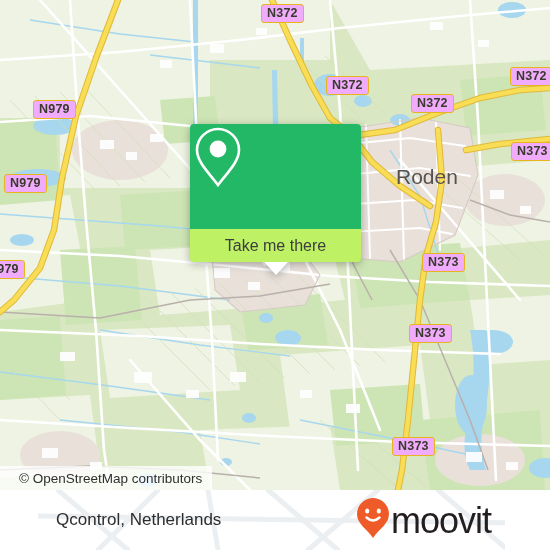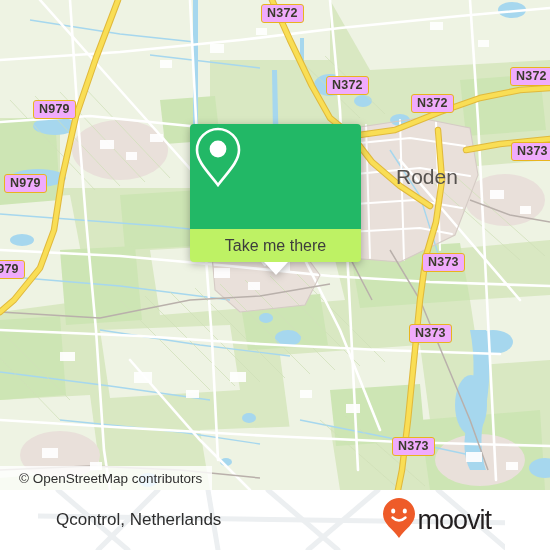--- a/index.html
+++ b/index.html
@@ -110,21 +110,21 @@
     font-family: "Liberation Sans", sans-serif;
     white-space: nowrap;
   }
   #moovit-logo {
     position: absolute;
     right: 14px; top: 50%;
     transform: translateY(-50%);
     display: flex; align-items: center;
   }
   #moovit-word {
-    font-size: 27px;
+    font-size: 36px;
     color: #231f20;
     font-family: "Liberation Sans", sans-serif;
     letter-spacing: -1px;
     line-height: 35px;
     margin-left: 1px;
   }
 </style>
 </head>
 <body>
 

